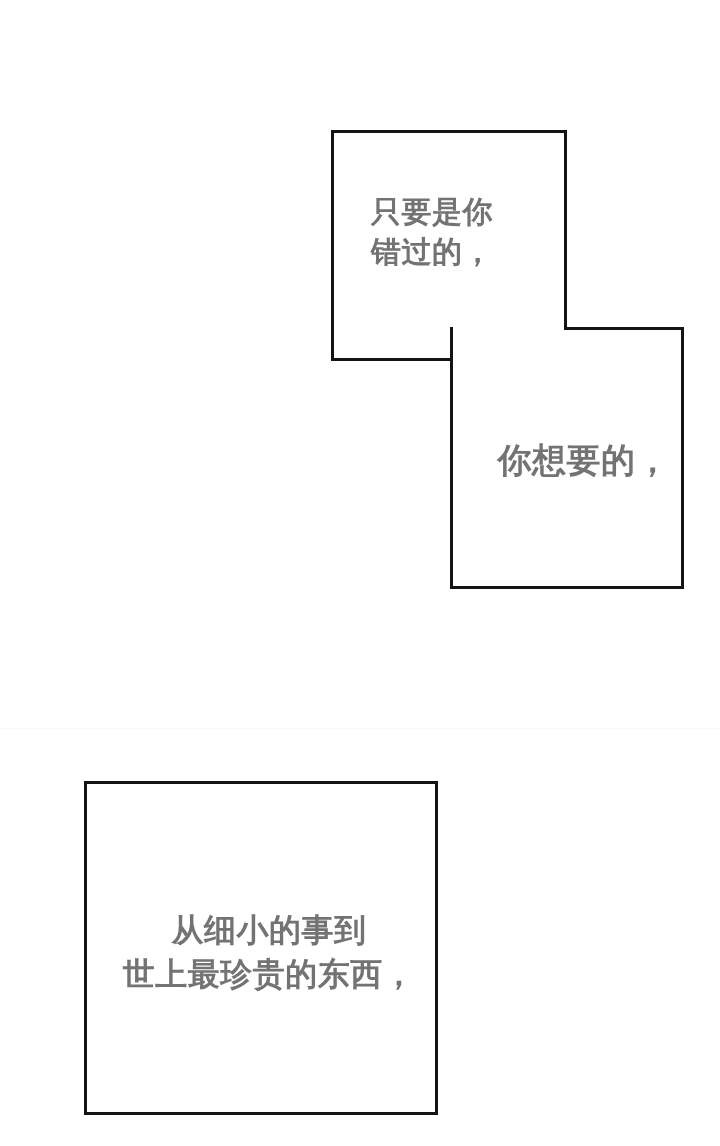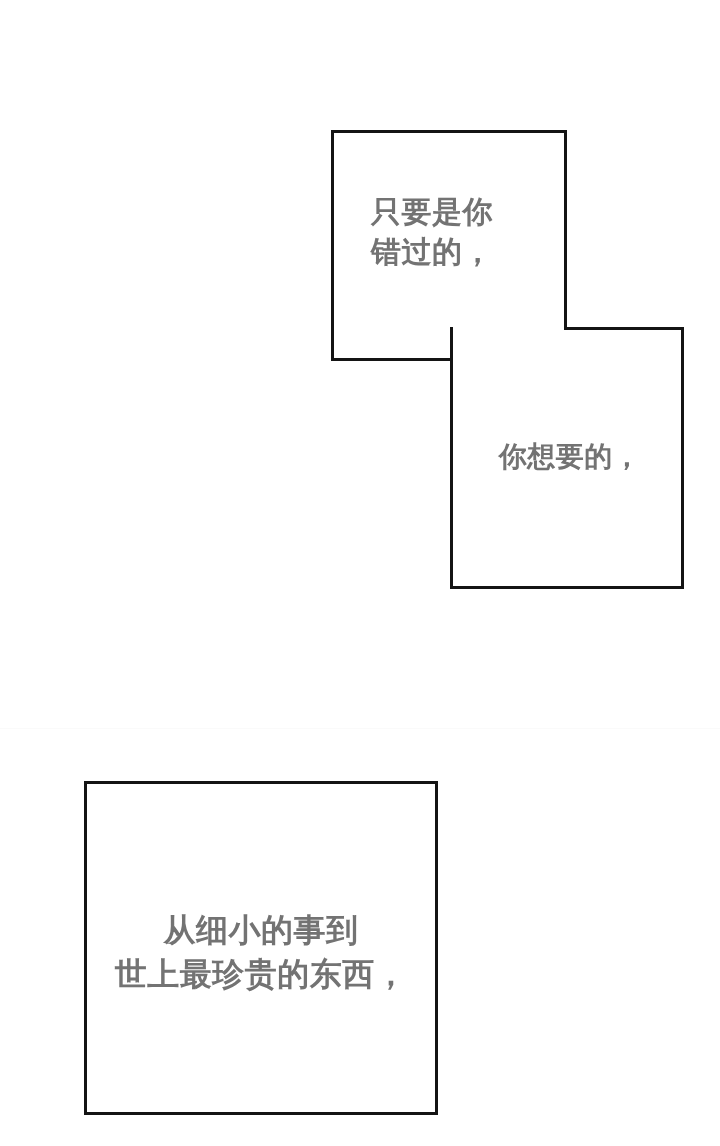--- a/index.html
+++ b/index.html
@@ -77,25 +77,26 @@
   #text-missed {
     left: 371px;
     top: 192px;
     font-size: 30px;
   }
 
   #text-wanted {
     left: 470px;
     top: 438px;
     width: 200px;
-    font-size: 28px;
+    font-size: 34px;
+    text-align: right;
   }
 
   #text-precious {
-    left: 90px;
+    left: 98px;
     top: 908px;
     width: 342px;
     font-size: 32px;
     line-height: 1.38;
   }
 </style>
 </head>
 <body>
 
 <div id="page">

